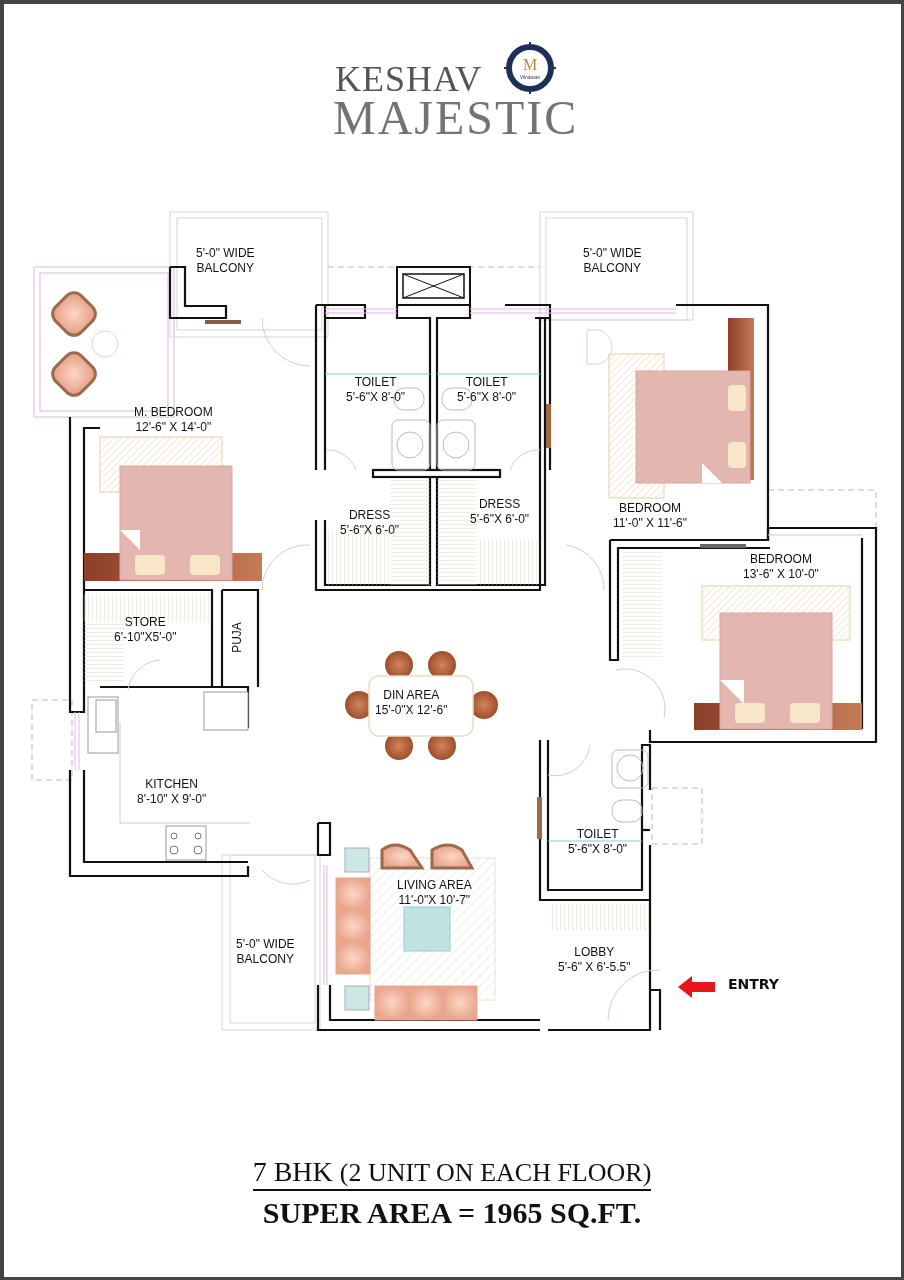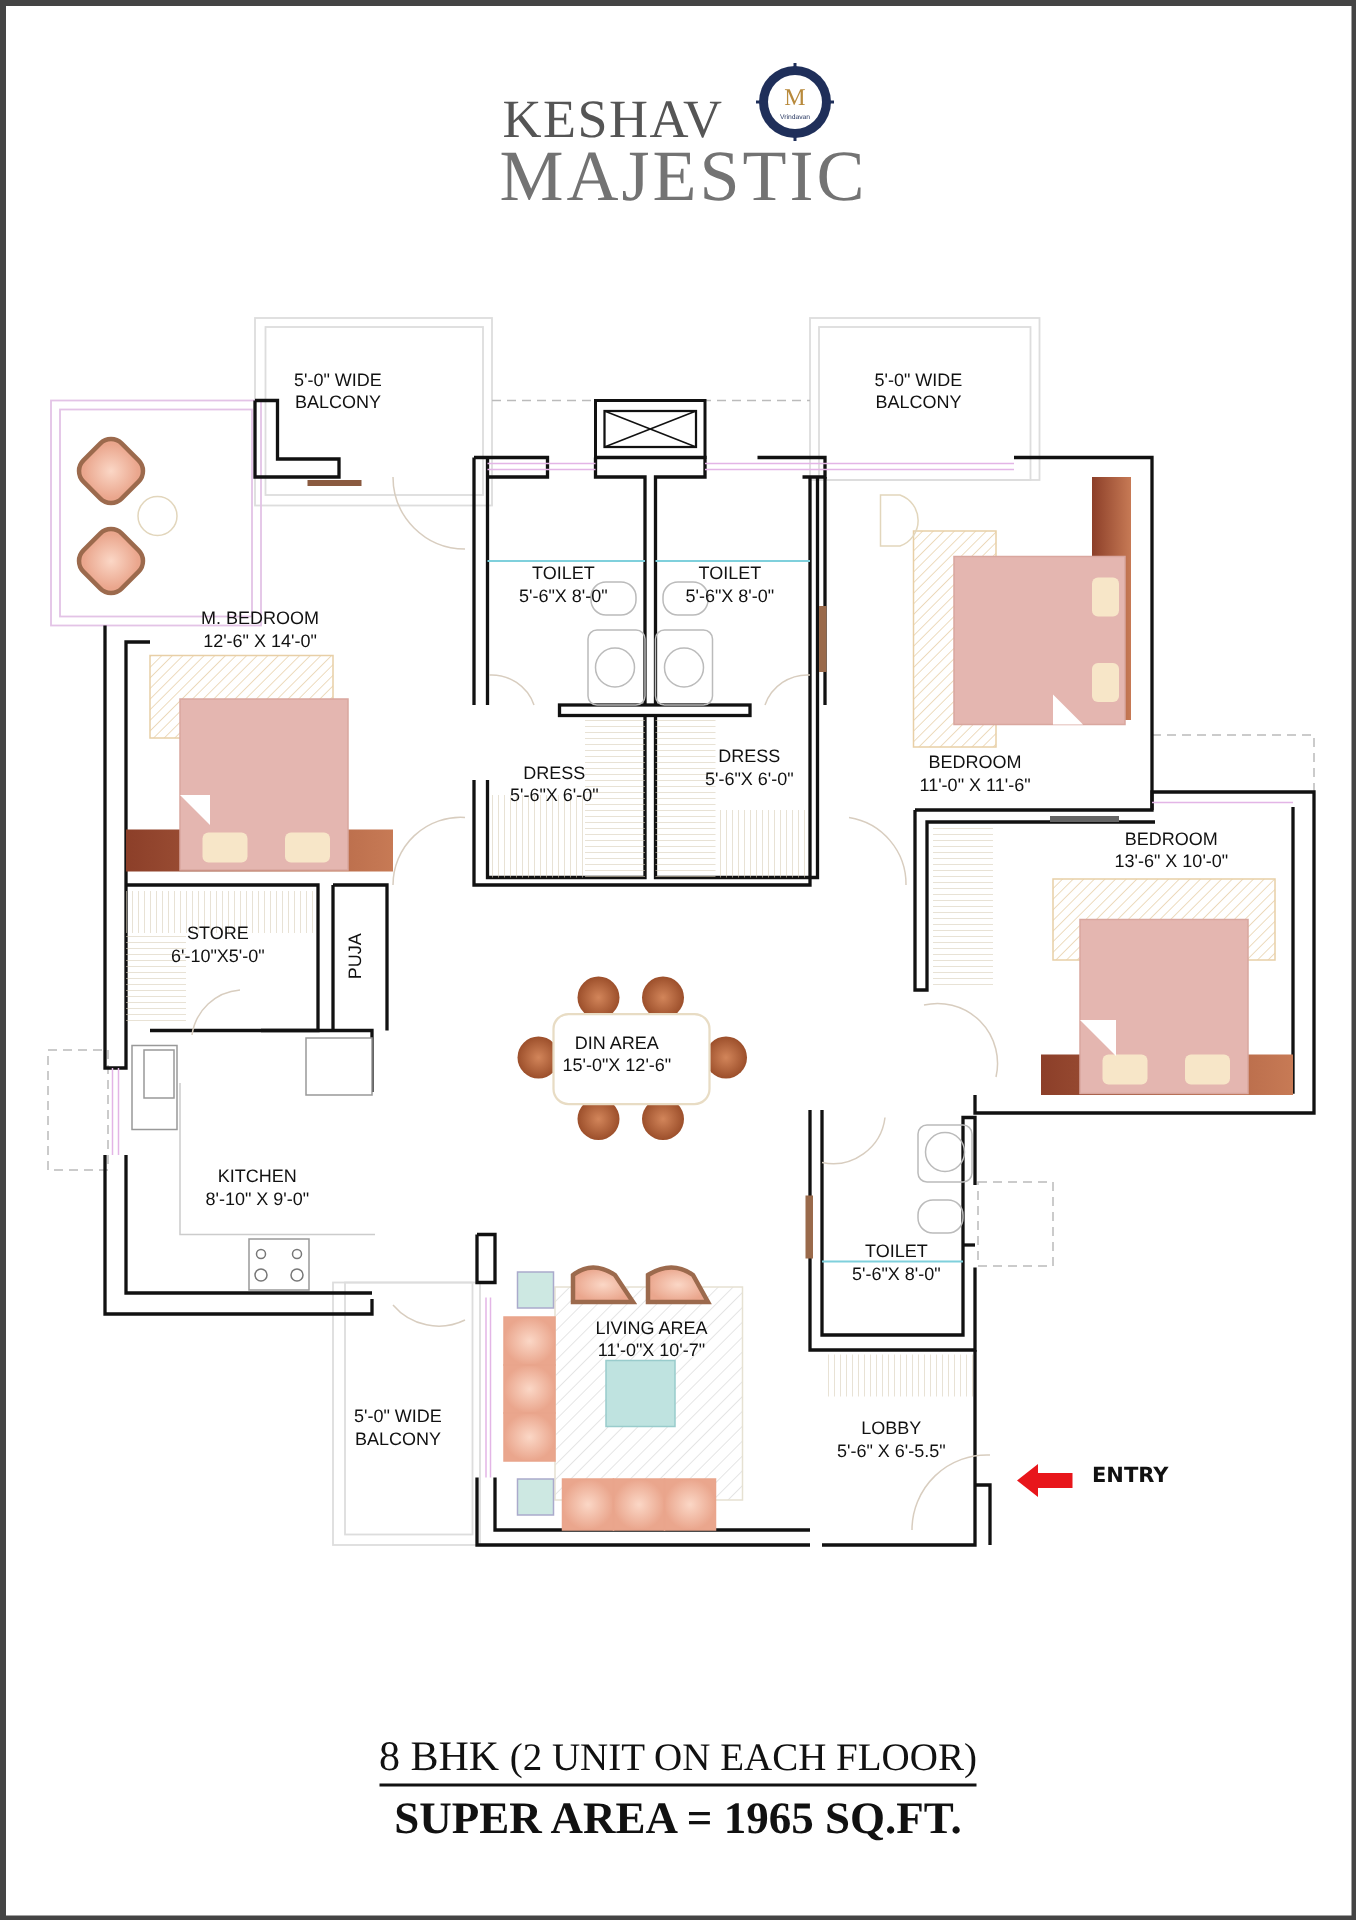--- a/index.html
+++ b/index.html
@@ -320,15 +320,15 @@
   <div>LOBBY</div>
     <div>5'-6" X 6'-5.5"</div>
 </div>
 
 <svg class="arrow" width="38" height="22" viewBox="0 0 38 22">
   <polygon points="0,11 14,0 14,6 37,6 37,16 14,16 14,22" fill="#e8161b"></polygon>
 </svg>
 <div class="entry">ENTRY</div>
 
 <div class="footer f1">
-  <span class="line"><span>8 BHK</span> <span class="small">(2 UNIT ON EACH FLOOR)</span></span>
+  <span class="line"><span>7 BHK</span> <span class="small">(2 UNIT ON EACH FLOOR)</span></span>
 </div>
 <div class="footer f2">SUPER AREA = 1965 SQ.FT.</div>
 
 </body></html>

